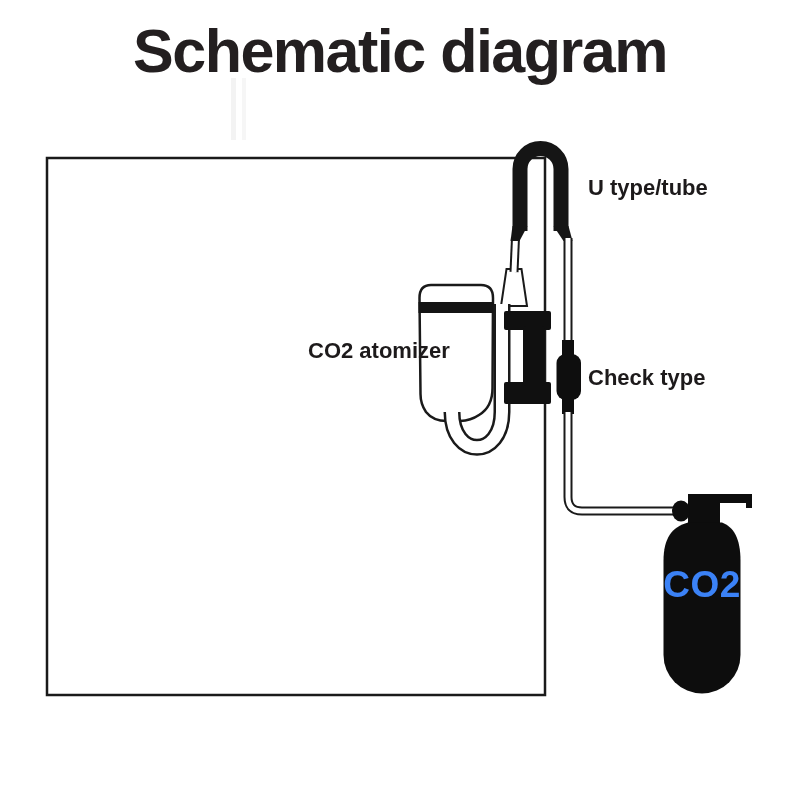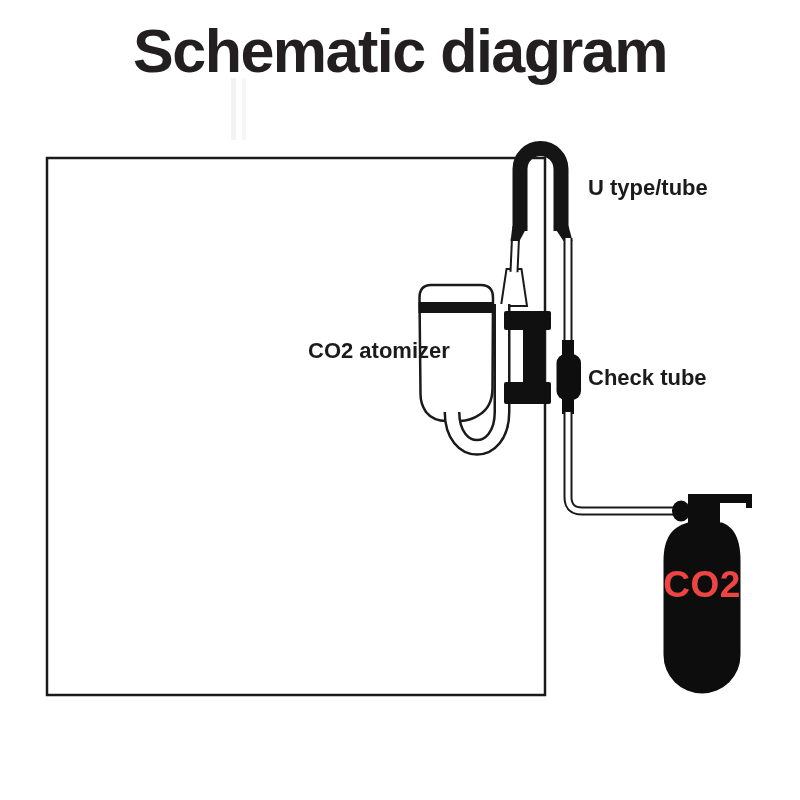--- a/index.html
+++ b/index.html
@@ -20,21 +20,21 @@
     position:absolute;
     font-size:22px;font-weight:600;color:#1d1a1b;
     white-space:nowrap;line-height:1.05;
   }
   .lbl-utube{left:588px;top:176px;}
   .lbl-atomizer{left:308px;top:339px;}
   .lbl-checkvalve{left:588px;top:366px;}
   .bottle-text{
     position:absolute;left:651px;top:564px;width:102px;
     text-align:center;
-    font-size:37px;font-weight:bold;color:#ef4444;
+    font-size:37px;font-weight:bold;color:#3b82f6;
     letter-spacing:0.5px;
   }
 </style>
 </head>
 <body>
 
 <div class="stage">
 
   <svg width="800" height="800" viewBox="0 0 800 800">
 
@@ -104,16 +104,16 @@
                C 733.5 527 740.5 538 740.5 561
                L 740.5 655
                A 38.5 38.5 0 0 1 663.5 655 Z" fill="#0d0d0d"></path>
     </g>
   </svg>
 
   <div class="title">Schematic diagram</div>
 
   <div class="lbl lbl-utube">U type/tube</div>
   <div class="lbl lbl-atomizer">CO2 atomizer</div>
-  <div class="lbl lbl-checkvalve">Check tube</div>
+  <div class="lbl lbl-checkvalve">Check type</div>
 
   <div class="bottle-text">CO2</div>
 </div>
 
 </body></html>

